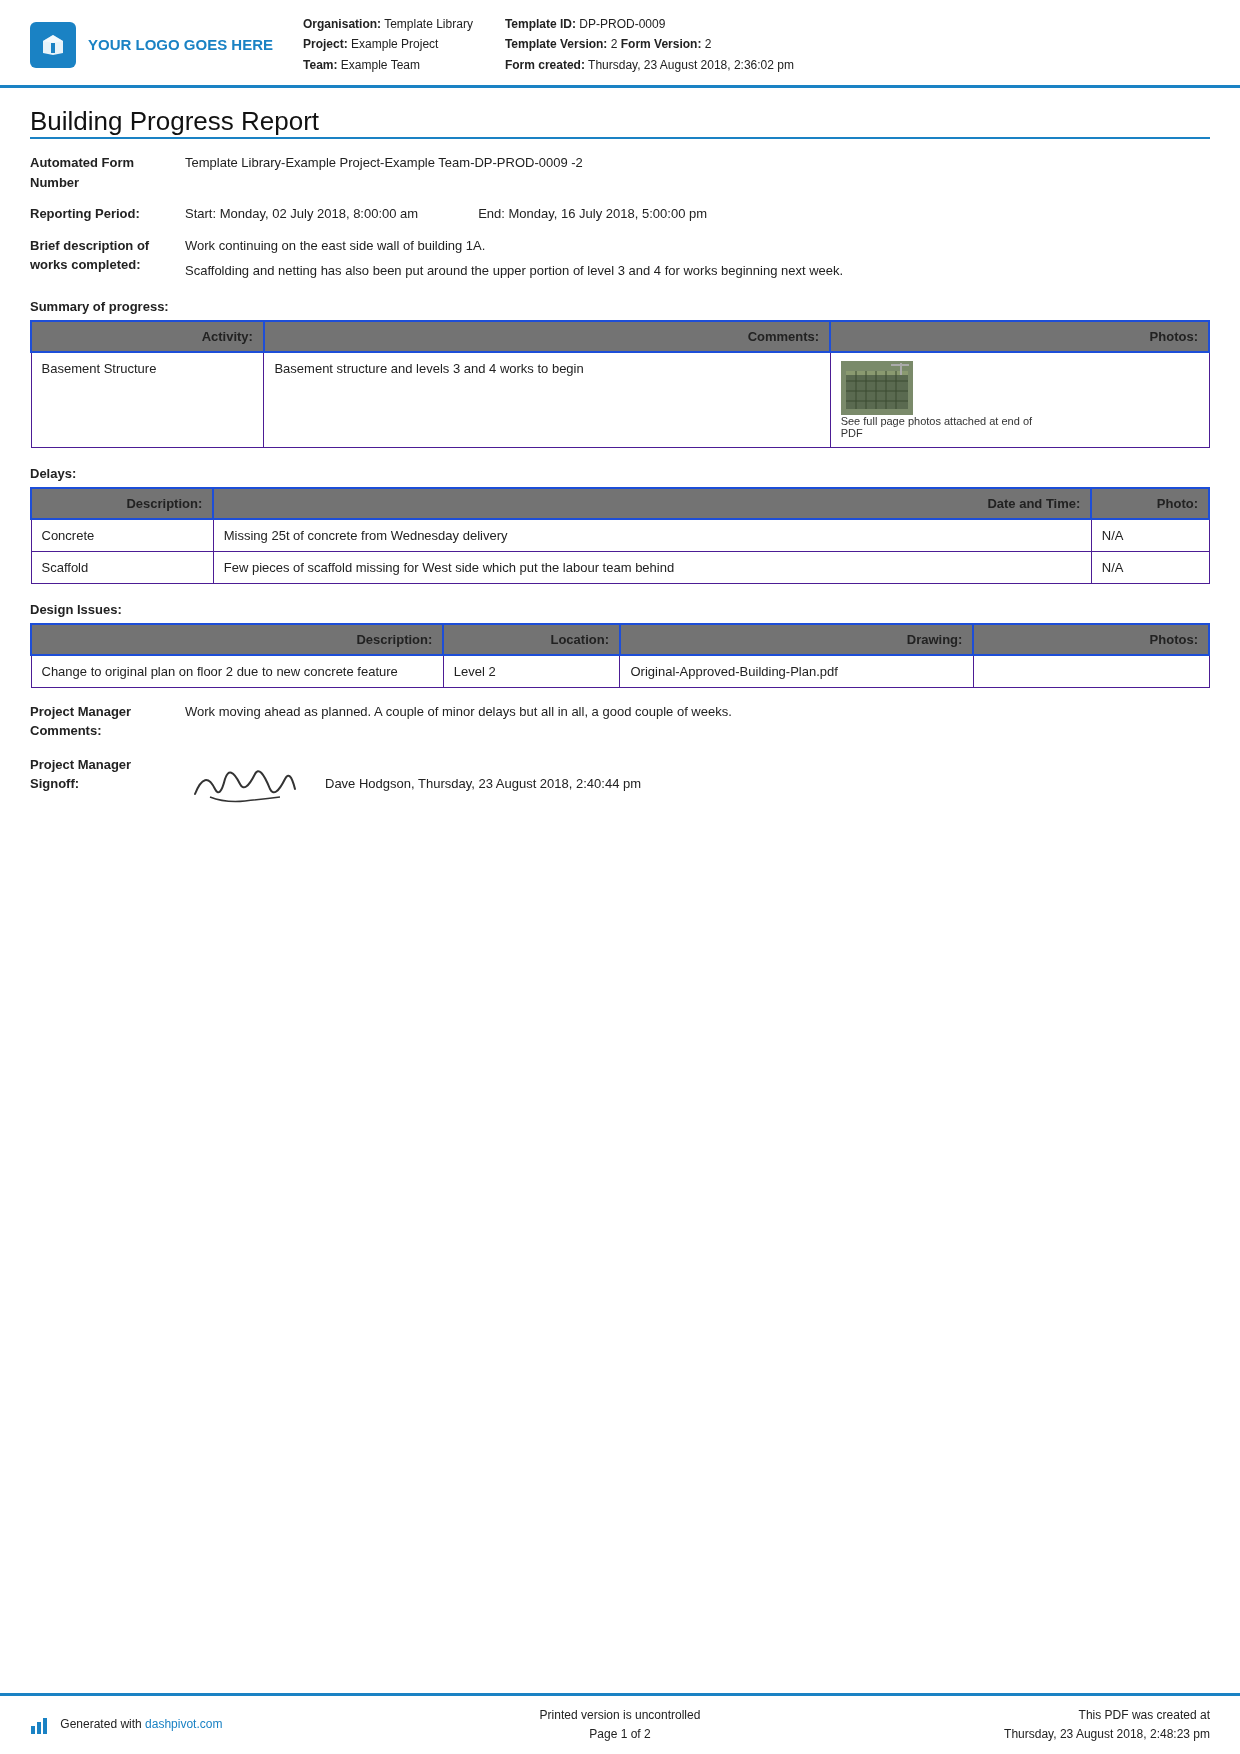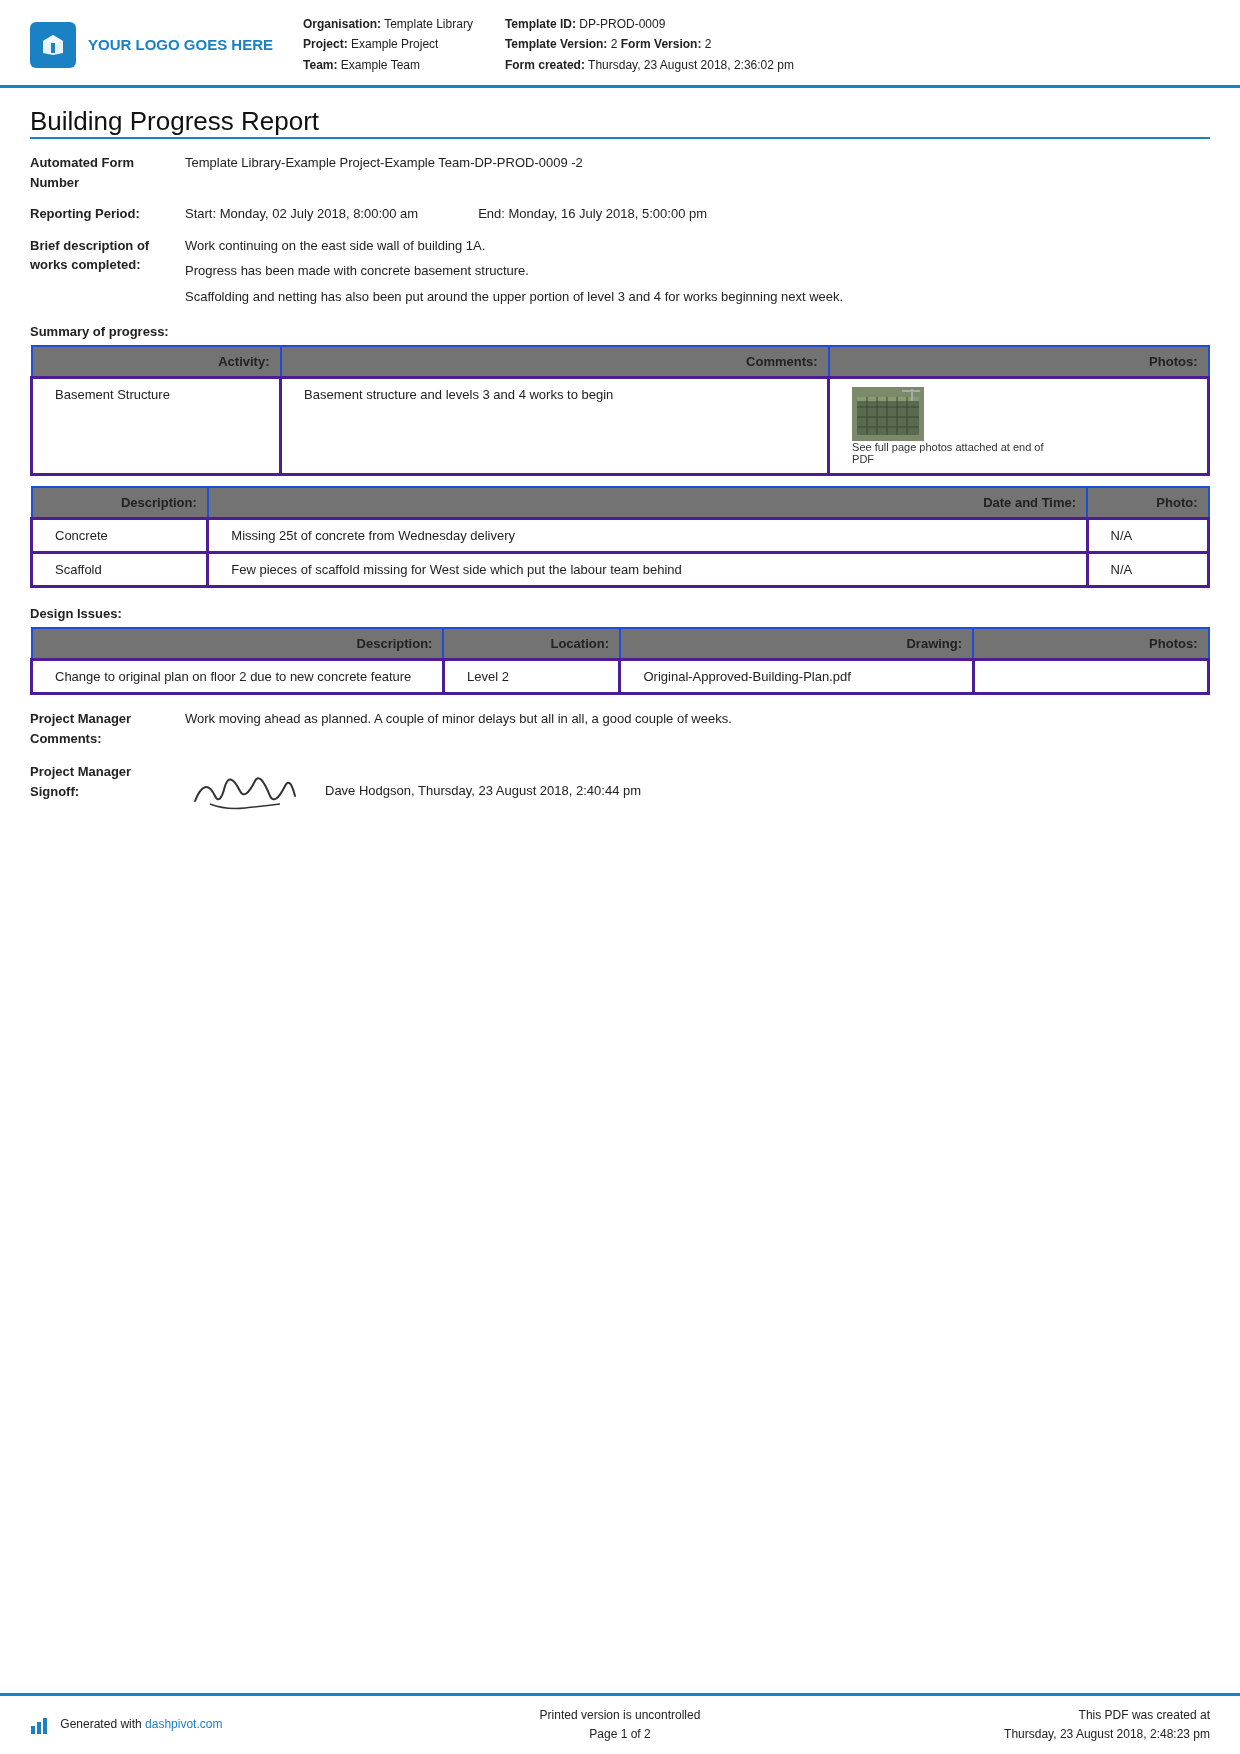--- a/index.html
+++ b/index.html
@@ -117,22 +117,22 @@
       font-size: 13px;
     }
     .data-table th {
       background: #737373;
       border: 2px solid #1d4ed8;
       padding: 7px 10px;
       text-align: right;
       font-weight: bold;
     }
     .data-table td {
-      border: 3px solid #4c1d95;
-      padding: 8px 22px;
+      border: 1px solid #4c1d95;
+      padding: 8px 10px;
       vertical-align: top;
     }
 
     
     .photo-cell {
       display: flex;
       flex-direction: column;
       align-items: flex-start;
     }
     .photo-caption {
@@ -234,21 +234,20 @@
         <span>Start: Monday, 02 July 2018, 8:00:00 am</span>
         <span>End: Monday, 16 July 2018, 5:00:00 pm</span>
       </div>
     </div>
   </div>
 
   <div class="field-row">
     <div class="field-label">Brief description of works completed:</div>
     <div class="field-value description-paras">
       <span>Work continuing on the east side wall of building 1A.</span>
-      <span>Progress has been made with concrete basement structure.</span>
       <span>Scaffolding and netting has also been put around the upper portion of level 3 and 4 for works beginning next week.</span>
     </div>
   </div>
 
   <div class="section-heading">Summary of progress:</div>
   <table class="data-table">
     <thead>
       <tr>
         <th>Activity:</th>
         <th>Comments:</th>
@@ -281,20 +280,21 @@
               <line x1="60" y1="2" x2="60" y2="14" stroke="#aaa" stroke-width="2"></line>
               <line x1="50" y1="4" x2="68" y2="4" stroke="#aaa" stroke-width="2"></line>
             </svg>
             <div class="photo-caption">See full page photos attached at end of PDF</div>
           </div>
         </td>
       </tr>
     </tbody>
   </table>
 
+  <div class="section-heading">Delays:</div>
   <table class="data-table">
     <thead>
       <tr>
         <th>Description:</th>
         <th>Date and Time:</th>
         <th>Photo:</th>
       </tr>
     </thead>
     <tbody>
       <tr>

